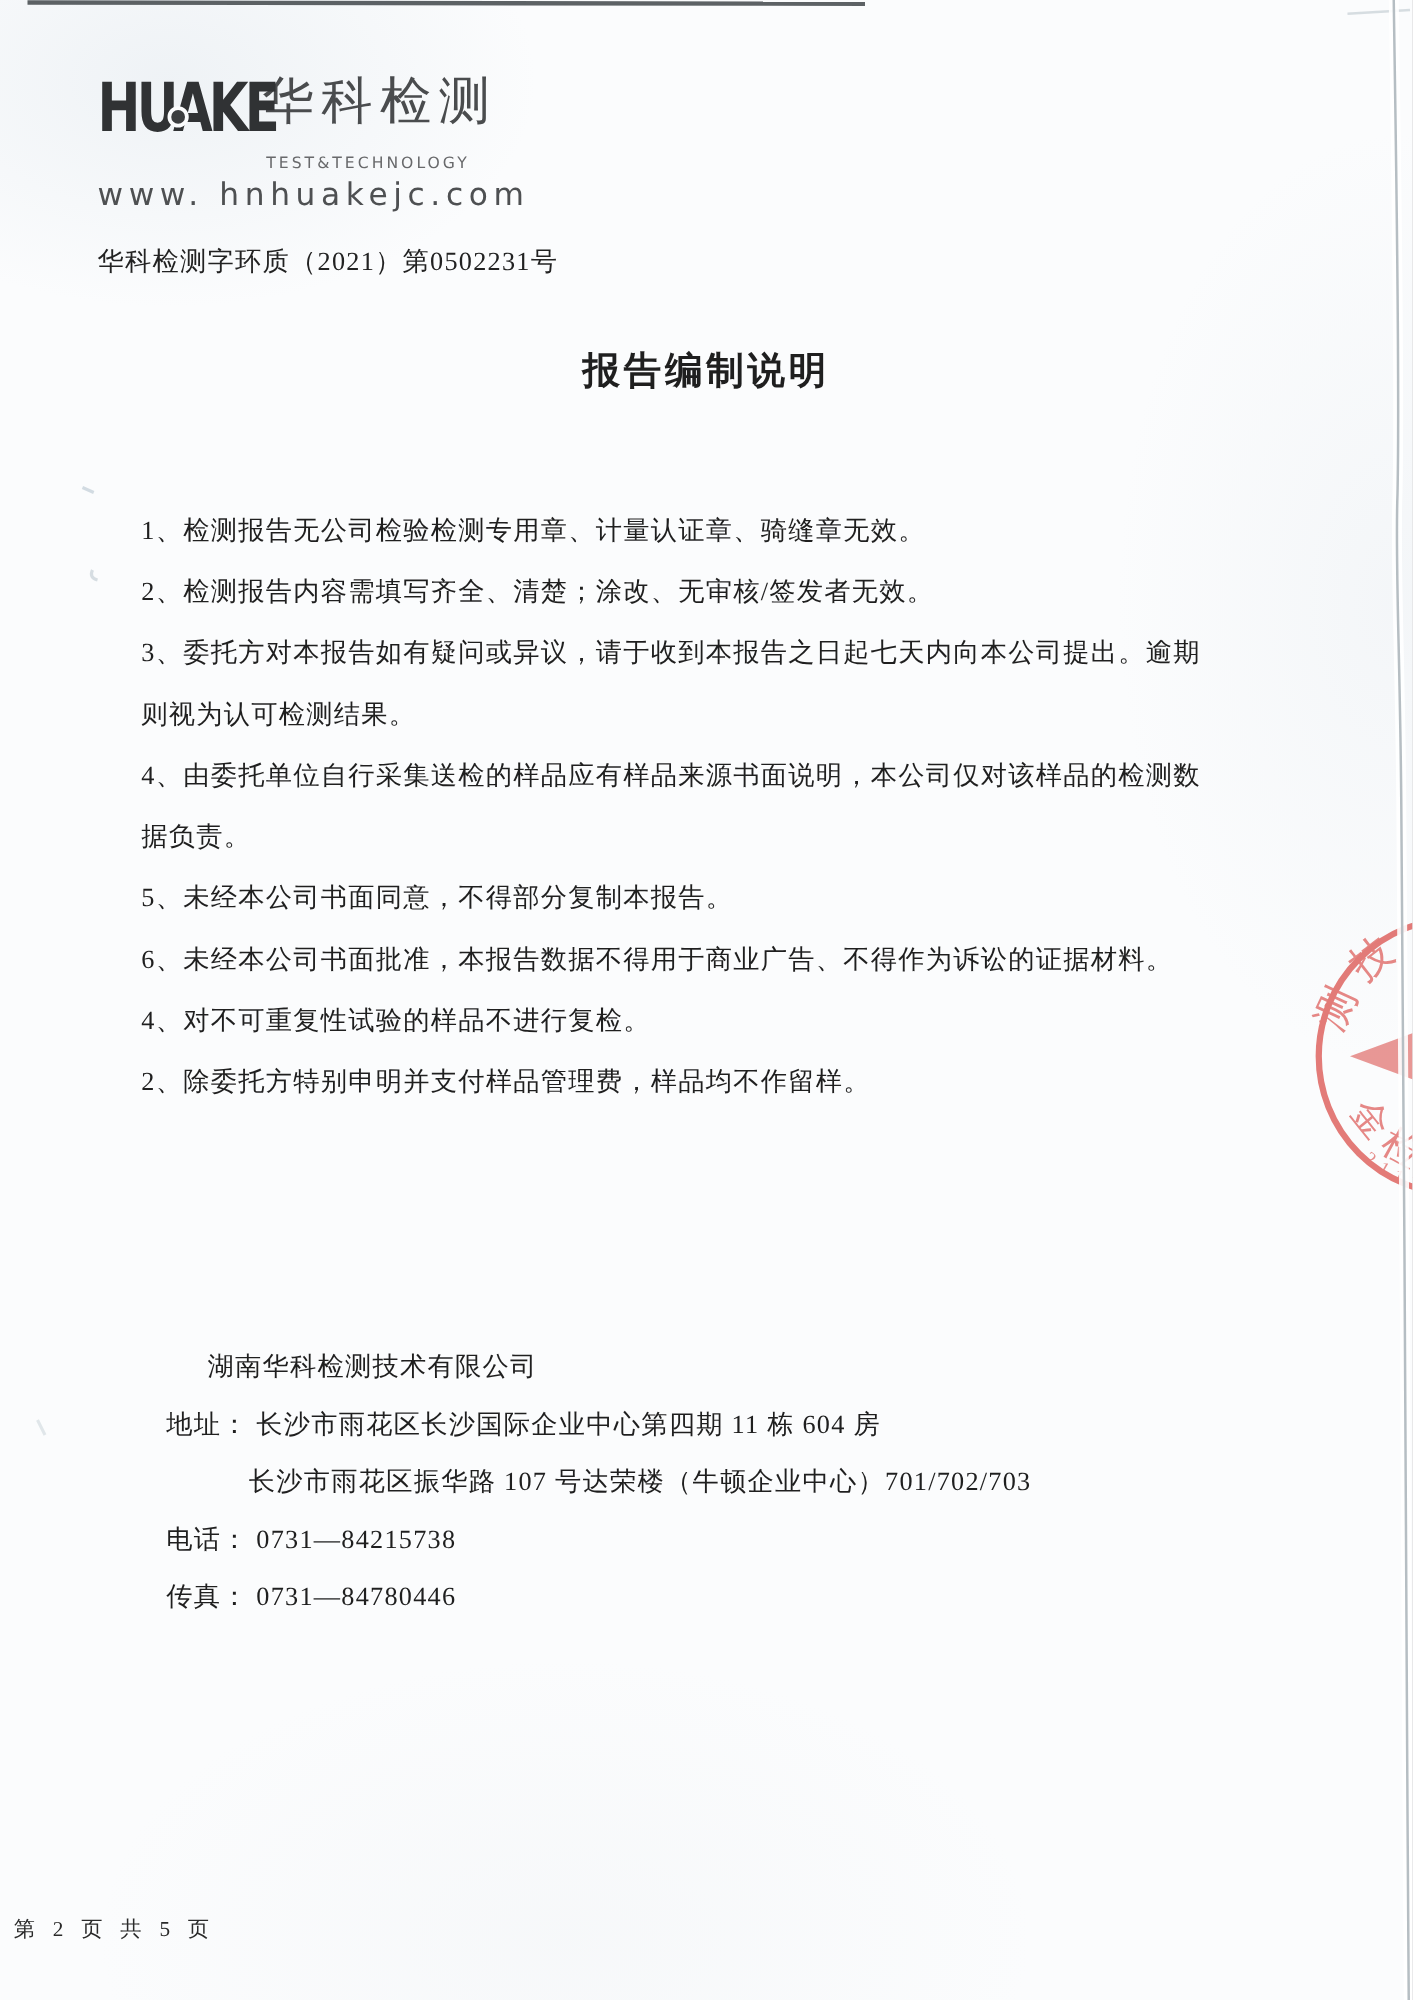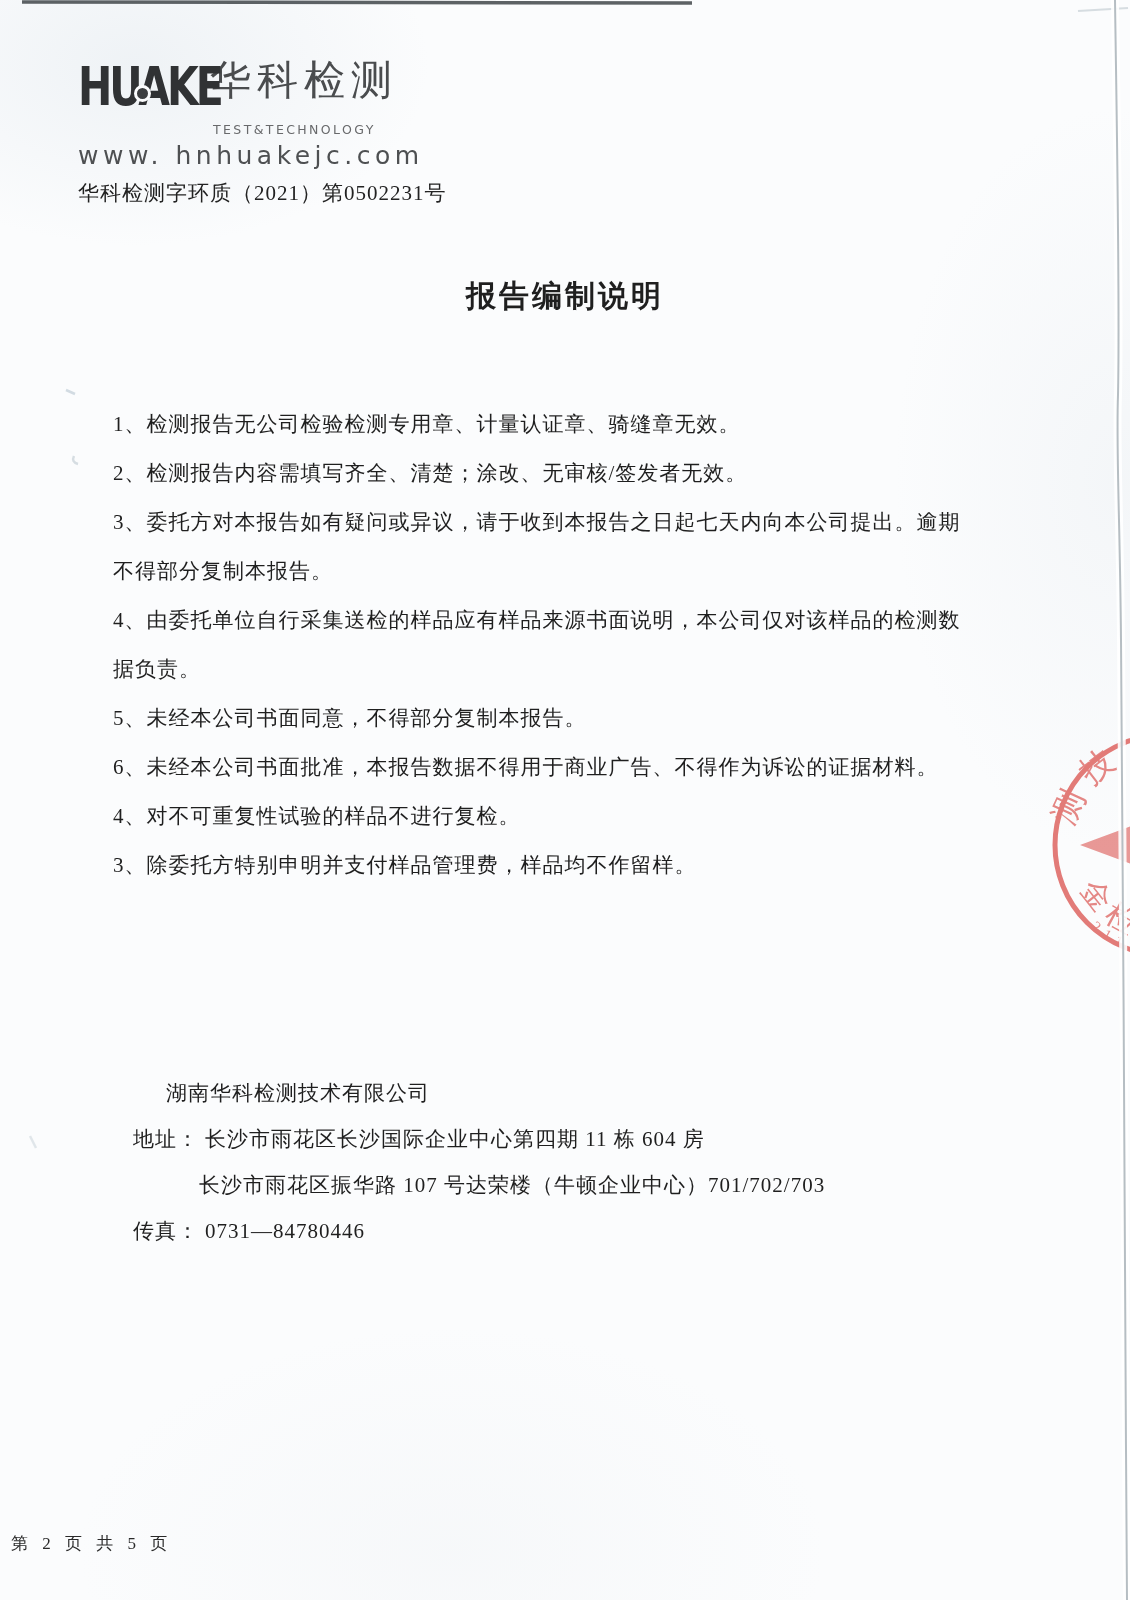--- a/index.html
+++ b/index.html
@@ -23,21 +23,21 @@
   .brand-en{
     font-family:"DejaVu Sans",sans-serif;font-weight:900;font-size:54px;line-height:58px;
     letter-spacing:-4px;color:#303234;transform:scaleX(.76);transform-origin:0 0;white-space:nowrap;
   }
   .logo-dot{position:absolute;left:56px;top:27px;width:11px;height:11px;border-radius:50%;
     background:#3c3e40;border:3px solid #fbfcfd;}
   .brand-cn-block{margin-left:6px;}
   .brand-cn{font-size:41px;line-height:45px;letter-spacing:6px;color:#4a4c4e;font-family:sans-serif;}
   .tagline{font-family:"DejaVu Sans",sans-serif;font-size:12.5px;letter-spacing:2.4px;color:#68696b;margin-top:19px;padding-left:3px;}
   .website{font-family:"DejaVu Sans",sans-serif;font-size:25px;letter-spacing:4.5px;color:#4e5052;margin-top:19px;}
-  .doc-number{font-size:21px;letter-spacing:1px;margin-top:9px;color:#222;}
+  .doc-number{font-size:21px;letter-spacing:1px;margin-top:25px;color:#222;}
   
   .title{position:absolute;left:0;right:0;top:260px;margin:16px;text-align:center;
     font-size:30px;font-weight:bold;letter-spacing:3px;}
   
   .notes{position:absolute;left:113px;top:399px;}
   .note-line{height:49px;display:flex;align-items:center;font-size:21px;letter-spacing:1px;white-space:nowrap;}
   
   .company{position:absolute;left:118px;top:1070px;font-size:21px;}
   .co-line{height:46px;display:flex;align-items:center;white-space:nowrap;letter-spacing:1px;margin-left:15px;}
   .co-name{padding-left:33px;}
@@ -107,48 +107,52 @@
 
   <div class="notes">
       <div>
         <div class="note-line">1、检测报告无公司检验检测专用章、计量认证章、骑缝章无效。</div>
       </div>
       <div>
         <div class="note-line">2、检测报告内容需填写齐全、清楚；涂改、无审核/签发者无效。</div>
       </div>
       <div>
         <div class="note-line">3、委托方对本报告如有疑问或异议，请于收到本报告之日起七天内向本公司提出。逾期</div>
-        <div class="note-line">不得部分复制本报告。</div>
+        <div class="note-line">则视为认可检测结果。</div>
       </div>
       <div>
         <div class="note-line">4、由委托单位自行采集送检的样品应有样品来源书面说明，本公司仅对该样品的检测数</div>
         <div class="note-line">据负责。</div>
       </div>
       <div>
         <div class="note-line">5、未经本公司书面同意，不得部分复制本报告。</div>
       </div>
       <div>
         <div class="note-line">6、未经本公司书面批准，本报告数据不得用于商业广告、不得作为诉讼的证据材料。</div>
       </div>
       <div>
         <div class="note-line">4、对不可重复性试验的样品不进行复检。</div>
       </div>
       <div>
-        <div class="note-line">3、除委托方特别申明并支付样品管理费，样品均不作留样。</div>
+        <div class="note-line">2、除委托方特别申明并支付样品管理费，样品均不作留样。</div>
       </div>
     </div>
 
   <div class="company">
     <div class="co-line co-name">湖南华科检测技术有限公司</div>
     <div class="co-line">
       <span class="co-label">地址：</span>
       <span>长沙市雨花区长沙国际企业中心第四期 11 栋 604 房</span>
     </div>
     <div class="co-line co-addr2">长沙市雨花区振华路 107 号达荣楼（牛顿企业中心）701/702/703</div>
     <div class="co-line">
+      <span class="co-label">电话：</span>
+      <span>0731—84215738</span>
+    </div>
+    <div class="co-line">
       <span class="co-label">传真：</span>
       <span>0731—84780446</span>
     </div>
   </div>
 
   <div class="page-footer">第 2 页 共 5 页</div>
 
 </div>
 
 </body></html>

